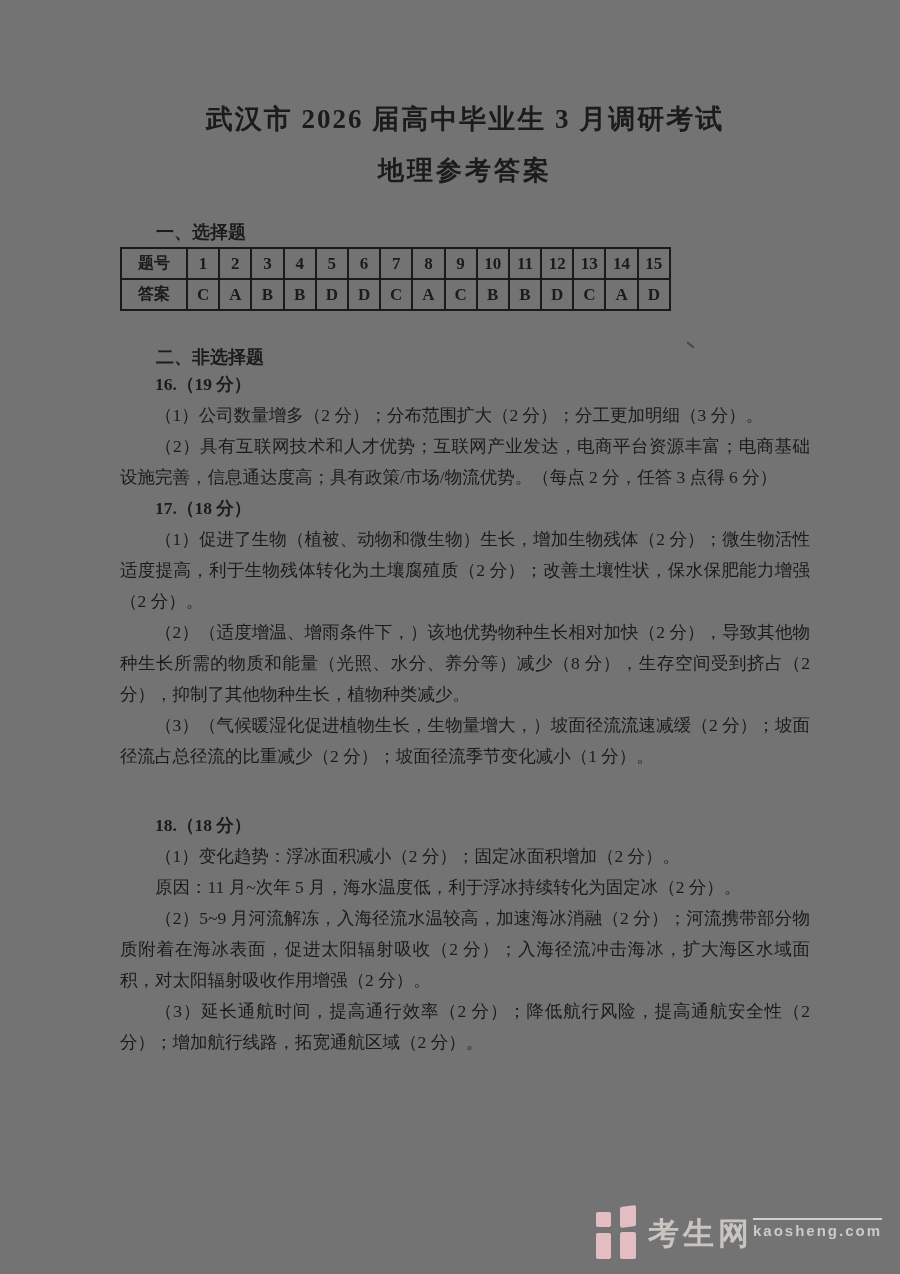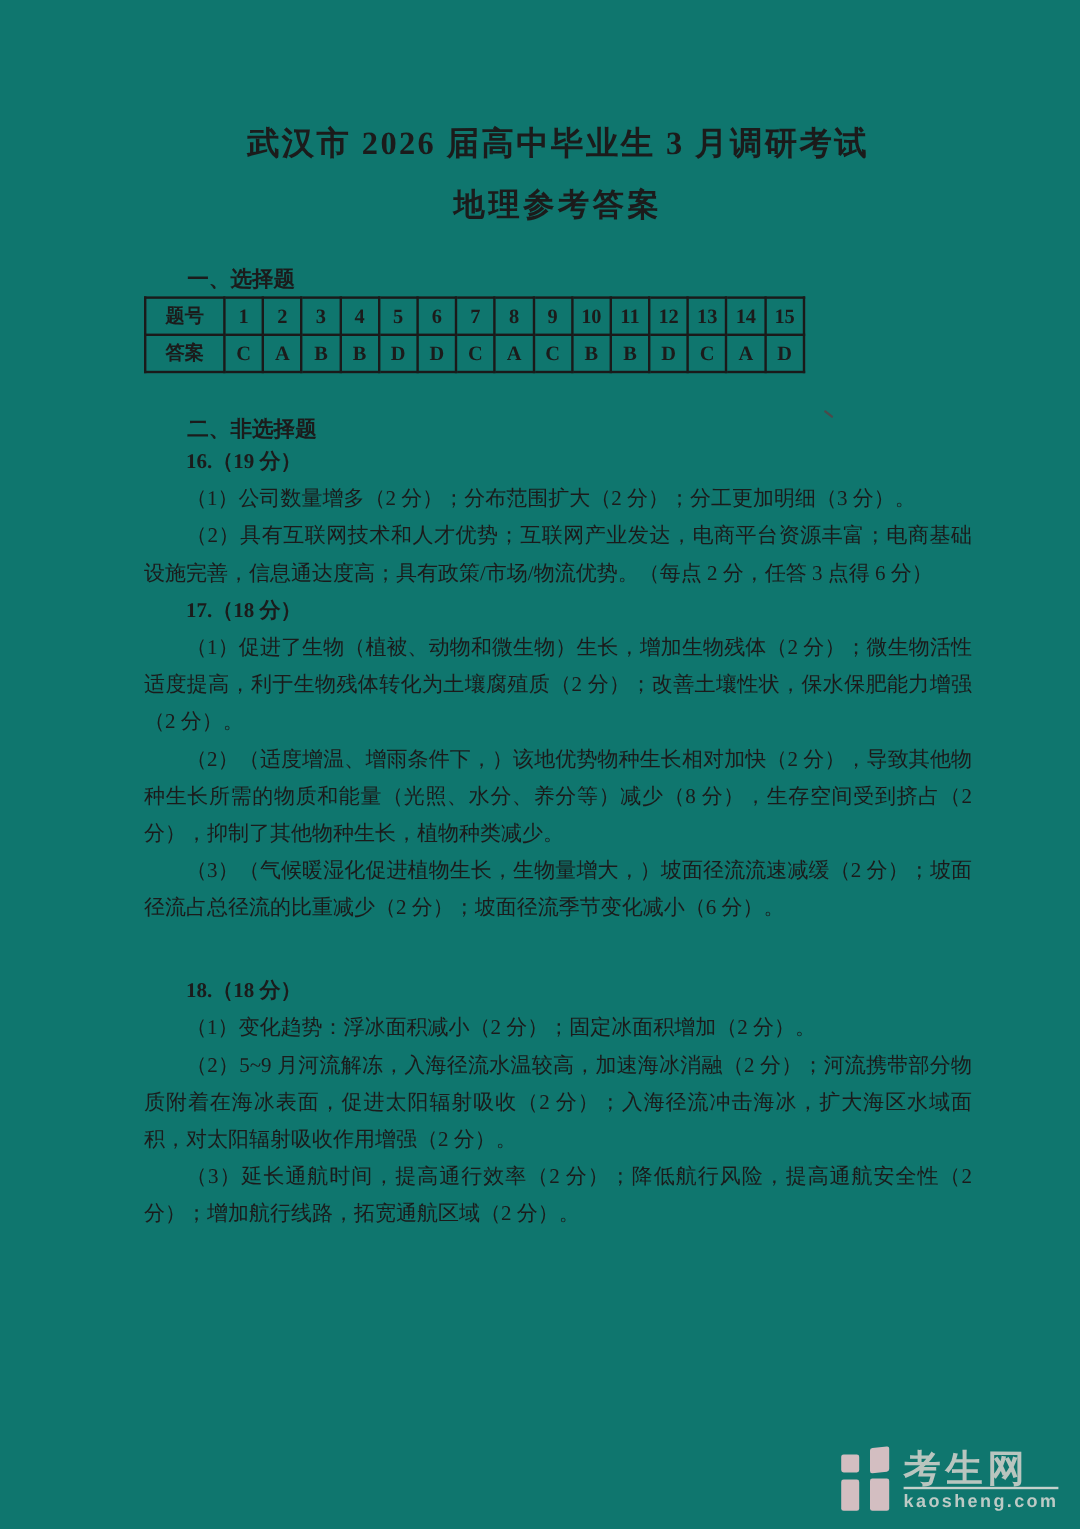--- a/index.html
+++ b/index.html
@@ -4,21 +4,21 @@
 <style>
   html,body{margin:0;padding:0;}
   body{
     width:900px;height:1274px;
     background:#f6f5f2;
     font-family:"Liberation Serif","DejaVu Serif",serif;
     position:relative;overflow:hidden;
   }
   .page{
     position:absolute;inset:0;
-    background:#0f766e;
+    background:#737373;
     color:#1b1b1b;
     padding:100px 90px 16px 120px;
     box-sizing:border-box;
   }
   .title{
     margin:0;text-align:center;
     font-size:27px;font-weight:700;letter-spacing:2px;
     line-height:38px;
   }
   .subtitle{
@@ -66,21 +66,21 @@
     position:absolute;right:18px;bottom:14px;
     display:flex;align-items:center;gap:10px;
     opacity:.85;
   }
   .wm-logo{position:relative;width:42px;height:54px;flex:0 0 auto;}
   .wm-logo .b{position:absolute;background:#f6cbd0;border-radius:2px;}
   .wm-logo .b1{left:0;top:6px;width:15px;height:15px;}
   .wm-logo .b2{left:0;top:27px;width:15px;height:26px;}
   .wm-logo .b3{left:24px;top:0;width:16px;height:21px;transform:skewY(-6deg);}
   .wm-logo .b4{left:24px;top:26px;width:16px;height:27px;}
-  .wm-text{display:flex;flex-direction:column;line-height:1;}
+  .wm-text{display:flex;flex-direction:row;line-height:1;}
   .wm-name{
     font-size:31px;font-weight:700;color:#d7d3ce;
     letter-spacing:4px;
     font-family:"Liberation Sans","DejaVu Sans",sans-serif;
   }
   .wm-domain{
     margin-top:0;font-size:15px;color:#dcd9d5;
     letter-spacing:2px;font-weight:700;
     border-top:2px solid #e4e1dd;padding-top:3px;
     font-family:"Liberation Sans","DejaVu Sans",sans-serif;
@@ -142,26 +142,27 @@
   <div class="question">
     <p class="qnum">16.（19 分）</p>
     <p class="ans">（1）公司数量增多（2 分）；分布范围扩大（2 分）；分工更加明细（3 分）。</p>
     <p class="ans">（2）具有互联网技术和人才优势；互联网产业发达，电商平台资源丰富；电商基础设施完善，信息通达度高；具有政策/市场/物流优势。（每点 2 分，任答 3 点得 6 分）</p>
   </div>
 
   <div class="question">
     <p class="qnum">17.（18 分）</p>
     <p class="ans">（1）促进了生物（植被、动物和微生物）生长，增加生物残体（2 分）；微生物活性适度提高，利于生物残体转化为土壤腐殖质（2 分）；改善土壤性状，保水保肥能力增强（2 分）。</p>
     <p class="ans">（2）（适度增温、增雨条件下，）该地优势物种生长相对加快（2 分），导致其他物种生长所需的物质和能量（光照、水分、养分等）减少（8 分），生存空间受到挤占（2 分），抑制了其他物种生长，植物种类减少。</p>
-    <p class="ans">（3）（气候暖湿化促进植物生长，生物量增大，）坡面径流流速减缓（2 分）；坡面径流占总径流的比重减少（2 分）；坡面径流季节变化减小（6 分）。</p>
+    <p class="ans">（3）（气候暖湿化促进植物生长，生物量增大，）坡面径流流速减缓（2 分）；坡面径流占总径流的比重减少（2 分）；坡面径流季节变化减小（1 分）。</p>
   </div>
 
   <div class="question q18">
     <p class="qnum">18.（18 分）</p>
     <p class="ans">（1）变化趋势：浮冰面积减小（2 分）；固定冰面积增加（2 分）。</p>
+    <p class="ans">原因：11 月~次年 5 月，海水温度低，利于浮冰持续转化为固定冰（2 分）。</p>
     <p class="ans">（2）5~9 月河流解冻，入海径流水温较高，加速海冰消融（2 分）；河流携带部分物质附着在海冰表面，促进太阳辐射吸收（2 分）；入海径流冲击海冰，扩大海区水域面积，对太阳辐射吸收作用增强（2 分）。</p>
     <p class="ans">（3）延长通航时间，提高通行效率（2 分）；降低航行风险，提高通航安全性（2 分）；增加航行线路，拓宽通航区域（2 分）。</p>
   </div>
 
   <span class="artifact-tick"></span>
 
   <div class="watermark">
     <span class="wm-logo">
       <span class="b b1"></span>
         <span class="b b2"></span>

